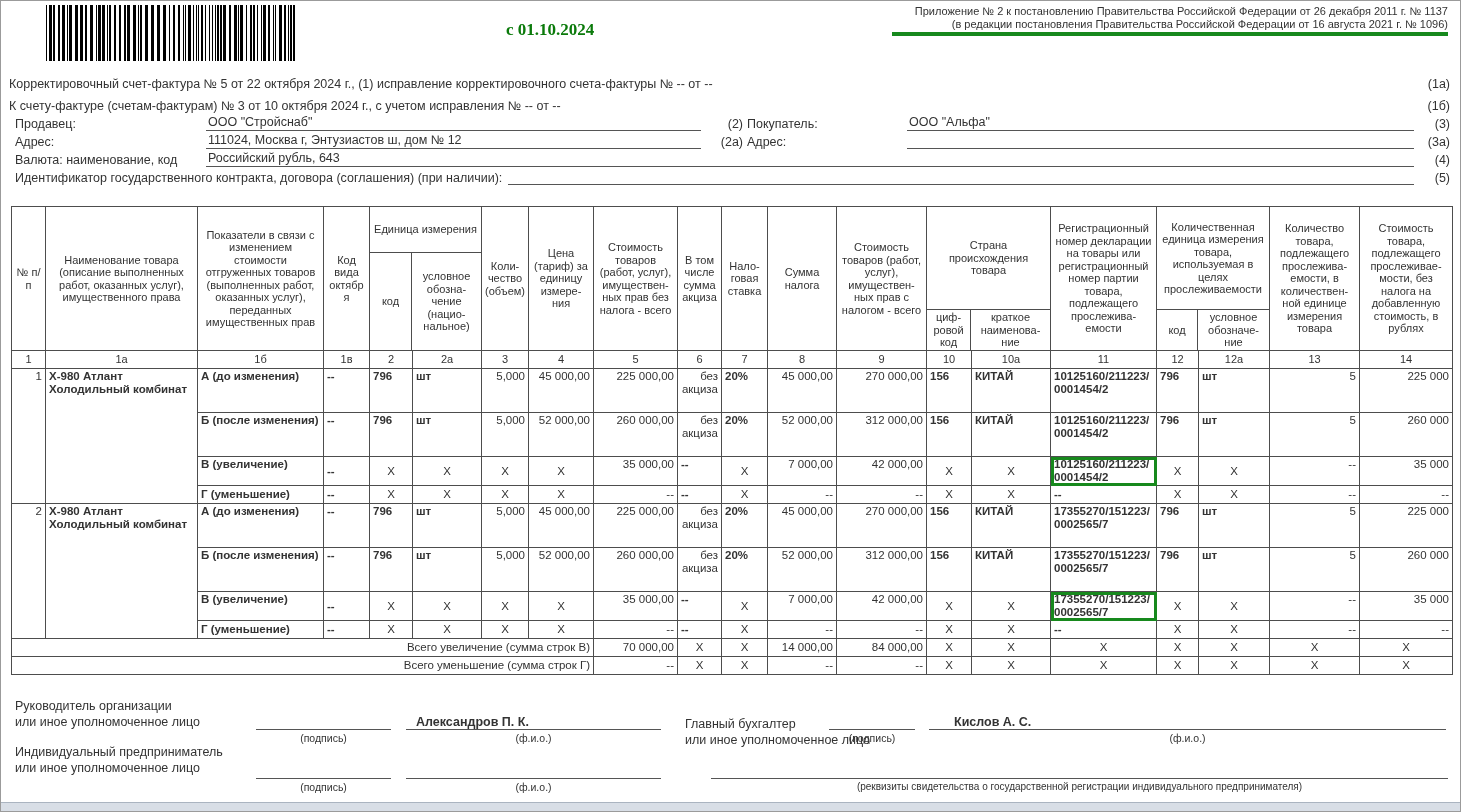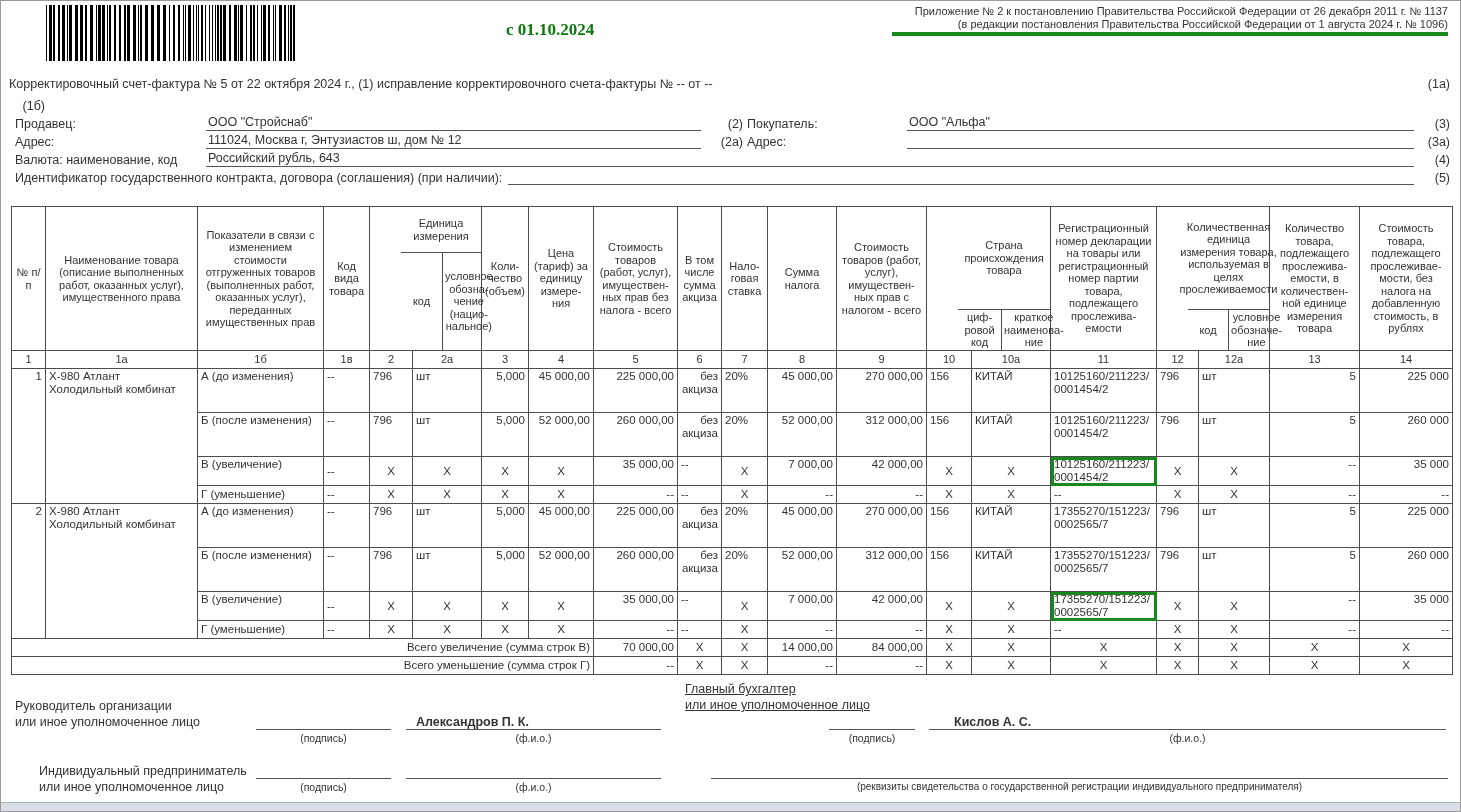--- a/index.html
+++ b/index.html
@@ -32,33 +32,33 @@
   .b{font-weight:normal;}
   .autolab{white-space:nowrap; padding-right:6px;}
 
   
   table.inv{position:absolute; left:10px; top:205px; width:1441px; border-collapse:collapse; table-layout:fixed; font-size:11px;}
   table.inv th, table.inv td{border:1px solid var(--table-line); word-wrap:break-word; overflow-wrap:break-word;}
   table.inv th{font-weight:normal; text-align:center; vertical-align:middle; padding:1px 3px; line-height:12.5px;}
   table.inv td{padding:1px 3px; font-size:11.5px; line-height:13px;}
   tr.nums th{height:18px; padding:1px 2px;}
   .grp{padding:0 !important; vertical-align:top !important;}
-  .gw{display:flex; flex-direction:column; height:143px;margin-left:31px;}
+  .gw{display:flex; flex-direction:column; height:143px;}
   .grp-label{display:flex; align-items:center; justify-content:center; border-bottom:1px solid var(--table-line); padding:1px 3px;}
   .g-unit{height:46px;} .g-country{height:103px;} .g-trace{height:103px;}
   .grp-subs{flex:1; display:flex;}
   .sub{display:flex; align-items:center; justify-content:center; text-align:center; padding:1px 2px; border-right:1px solid var(--table-line);}
   .sub:last-child{border-right:none;}
   .sub.fix42{flex:0 0 42px;} .sub.fix44{flex:0 0 44px;} .sub.fix41{flex:0 0 41px;} .sub.fl{flex:1;}
   tr.r-ab{height:44px;} tr.r-ab td{vertical-align:top;}
   tr.r-v{height:23px;}  tr.r-v td{vertical-align:middle;}
   tr.r-g{height:18px;}  tr.r-g td{vertical-align:middle;}
   tr.r-t{height:18px;}  tr.r-t td{vertical-align:middle;}
   td.vt{vertical-align:top !important;}
-  .al{text-align:left;} .ar{text-align:right;} .ac{text-align:center;}
+  .al{text-align:left;font-weight:bold;} .ar{text-align:right;} .ac{text-align:center;}
   td.greenbox{outline:3px solid var(--accent-green); outline-offset:-3px;}
 
   
   .sig-label{position:absolute; font-size:12.5px; line-height:16px;}
   .sig-line{position:absolute; height:17px; border-bottom:1px solid var(--underline); font-size:12.5px; display:flex; align-items:flex-end;font-weight:bold;}
   .sig-cap{position:absolute; font-size:10.5px; text-align:center; color:#333;}
   .scroll-strip{position:absolute; left:0; right:0; bottom:0; height:9px; background:var(--scrollbar); border-top:1px solid #aab4c0;}
 </style>
 </head>
 <body>
@@ -125,30 +125,31 @@
         <rect x="229" y="0" width="1" height="56" fill="#000"></rect>
         <rect x="233" y="0" width="3" height="56" fill="#000"></rect>
         <rect x="238" y="0" width="2" height="56" fill="#000"></rect>
         <rect x="242" y="0" width="1" height="56" fill="#000"></rect>
         <rect x="244" y="0" width="2" height="56" fill="#000"></rect>
         <rect x="247" y="0" width="2" height="56" fill="#000"></rect>
       </svg></div>
   <div class="eff-date">с 01.10.2024</div>
   <div class="appendix">
     <div>Приложение № 2 к постановлению Правительства Российской Федерации от 26 декабря 2011 г. № 1137</div>
-    <div>(в редакции постановления Правительства Российской Федерации от 1 августа 2024 г. № 1096)</div>
+    <div>(в редакции постановления Правительства Российской Федерации от 16 августа 2021 г. № 1096)</div>
   </div>
   <div class="green-bar"></div>
 
   <div class="rows">
     <div class="trow">
       <span class="t">Корректировочный счет-фактура № 5 от 22 октября 2024 г., (1) исправление корректировочного счета-фактуры № -- от --</span>
       <span class="rmark">(1а)</span>
     </div>
     <div class="trow">
+      <span class="t">К счету-фактуре (счетам-фактурам) № 3 от 10 октября 2024 г., с учетом исправления № -- от --</span>
       <span class="rmark">(1б)</span>
     </div>
     <div class="frow">
       <span class="lab b">Продавец:</span>
       <span class="val">ООО "Стройснаб"</span>
       <span class="mark">(2)</span>
       <span class="rlab b">Покупатель:</span>
       <span class="rval">ООО "Альфа"</span>
       <span class="rmark">(3)</span>
     </div>
@@ -193,21 +194,21 @@
       <col style="width:42px">
         <col style="width:71px">
         <col style="width:90px">
         <col style="width:93px">
     </colgroup>
     <thead>
       <tr>
         <th>№ п/п</th>
         <th>Наименование товара (описание выполненных работ, оказанных услуг), имущественного права</th>
         <th>Показатели в связи с изменением стоимости отгруженных товаров (выполненных работ, оказанных услуг), переданных имущественных прав</th>
-        <th>Код вида товара</th>
+        <th>Код вида октября</th>
         <th colspan="2" class="grp">
           <div class="gw">
             <div class="grp-label g-unit">Единица измерения</div>
             <div class="grp-subs">
               <div class="sub fix42">код</div>
               <div class="sub fl">условное обозна-чение (нацио-нальное)</div>
             </div>
           </div>
         </th>
         <th>Коли-чество (объем)</th>
@@ -467,32 +468,32 @@
     <div>Руководитель организации</div>
     <div>или иное уполномоченное лицо</div>
   </div>
   <div class="sig-line" style="left:255px; top:712px; width:135px;"></div>
   <div class="sig-cap" style="left:255px; top:731px; width:135px;">(подпись)</div>
   <div class="sig-line" style="left:405px; top:712px; width:255px; padding-left:10px;">
       <span>Александров П. К.</span>
     </div>
   <div class="sig-cap" style="left:405px; top:731px; width:255px;">(ф.и.о.)</div>
 
-  <div class="sig-label" style="left:684px; top:680px;text-decoration:underline;">
+  <div class="sig-label" style="left:684px; top:715px;">
     <div>Главный бухгалтер</div>
     <div>или иное уполномоченное лицо</div>
   </div>
   <div class="sig-line" style="left:828px; top:712px; width:86px;"></div>
   <div class="sig-cap" style="left:806px; top:731px; width:130px;">(подпись)</div>
   <div class="sig-line" style="left:928px; top:712px; width:517px; padding-left:25px;">
       <span>Кислов А. С.</span>
     </div>
   <div class="sig-cap" style="left:928px; top:731px; width:517px;">(ф.и.о.)</div>
 
-  <div class="sig-label" style="left:14px; top:762px;margin-left:24px;">
+  <div class="sig-label" style="left:14px; top:743px;">
     <div>Индивидуальный предприниматель</div>
     <div>или иное уполномоченное лицо</div>
   </div>
   <div class="sig-line" style="left:255px; top:761px; width:135px;"></div>
   <div class="sig-cap" style="left:255px; top:780px; width:135px;">(подпись)</div>
   <div class="sig-line" style="left:405px; top:761px; width:255px;"></div>
   <div class="sig-cap" style="left:405px; top:780px; width:255px;">(ф.и.о.)</div>
   <div class="sig-line" style="left:710px; top:761px; width:737px;"></div>
   <div class="sig-cap" style="left:710px; top:780px; width:737px; font-size:10px;">(реквизиты свидетельства о государственной регистрации индивидуального предпринимателя)</div>
 

